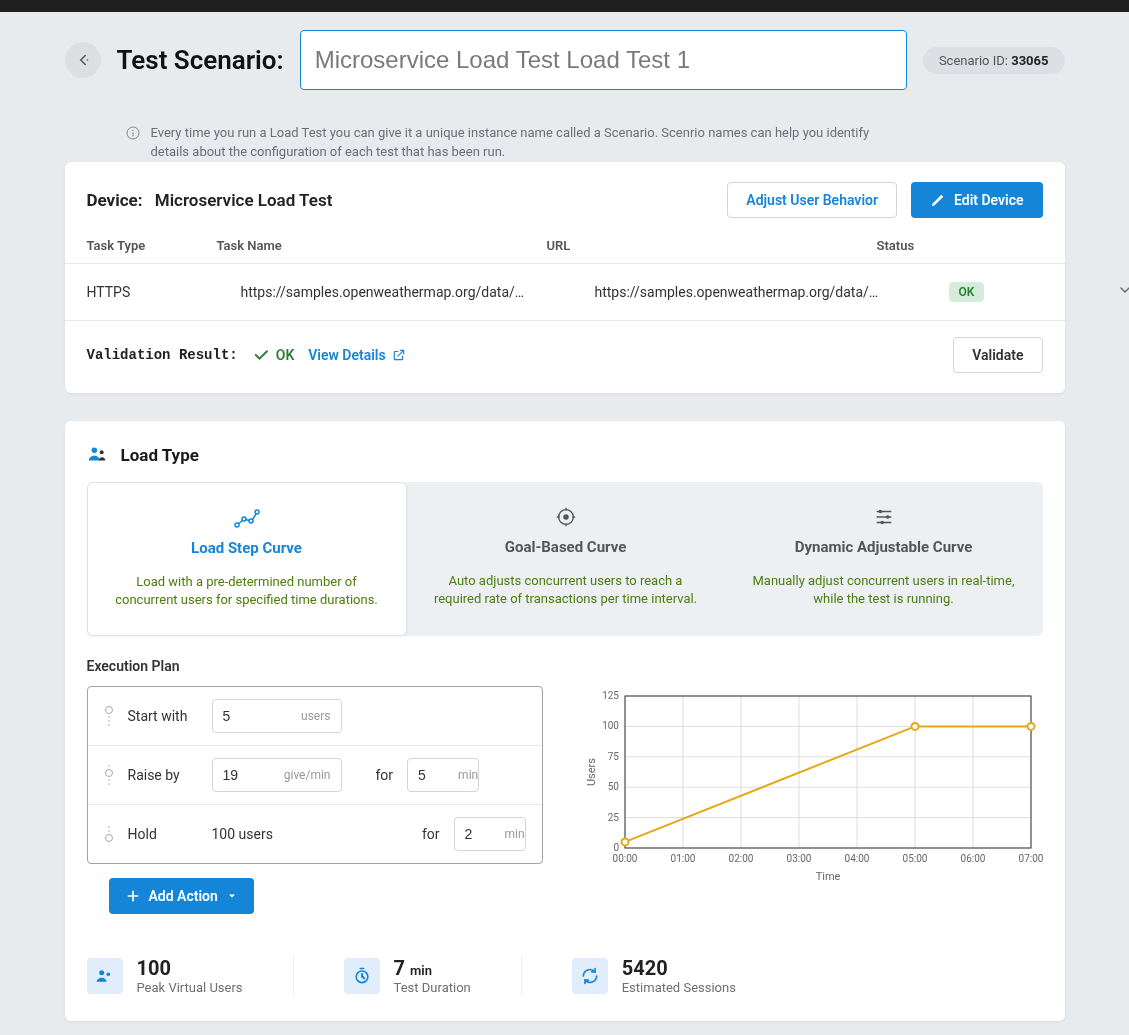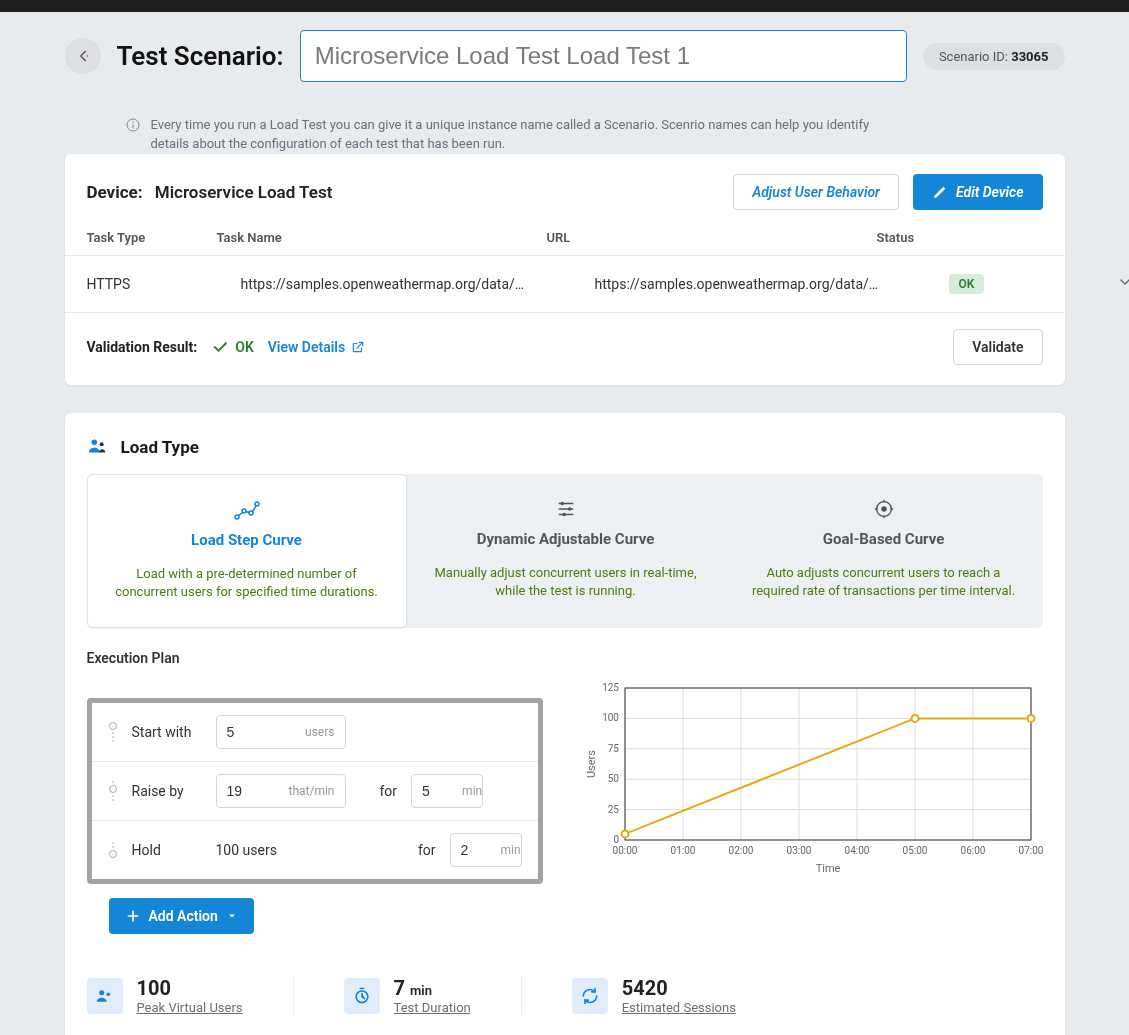--- a/index.html
+++ b/index.html
@@ -2,79 +2,79 @@
 <html><head>
 <meta charset="utf-8">
 <style>
 * { box-sizing: border-box; margin: 0; padding: 0; }
 body { font-family: -apple-system, BlinkMacSystemFont, "Segoe UI", Roboto, Helvetica, Arial, sans-serif; background: #e8ebee; color: #1a1a1a; font-size: 14px; }
 .topbar { height: 12px; background: #1f1f1f; }
 .container { width: 1000px; margin: 0 auto; padding: 18px 0 40px; }
 .header-row { display: flex; align-items: center; gap: 16px; margin-bottom: 34px; }
 .back-btn { width: 36px; height: 36px; border-radius: 50%; background: #dddfe2; display: flex; align-items: center; justify-content: center; cursor: pointer; }
 .page-title { font-size: 26px; font-weight: 600; color: #111; white-space: nowrap; }
-.scenario-input { flex: 1; height: 52px; border: 1px solid #1585d8; border-radius: 4px; padding: 0 14px; font-size: 24px; color: #7a7a7a; background: #fff; outline: none; }
+.scenario-input { flex: 1; height: 60px; border: 1px solid #1585d8; border-radius: 4px; padding: 0 14px; font-size: 24px; color: #7a7a7a; background: #fff; outline: none; }
 .scenario-id-chip { background: #dcdfe3; border-radius: 16px; padding: 6px 16px; font-size: 13px; color: #555; white-space: nowrap; }
 .scenario-id-chip b { color: #222; font-weight: 700; }
 .info-row { display: flex; gap: 10px; padding-left: 60px; color: #6b6f76; font-size: 13px; line-height: 1.45; max-width: 820px; }
 .info-icon { flex-shrink: 0; margin-top: 1px; color: #888; }
 .card { background: #fff; border-radius: 6px; box-shadow: 0 1px 3px rgba(0,0,0,.07); margin-bottom: 28px; }
 .device-head { display: flex; align-items: center; justify-content: space-between; padding: 20px 22px 10px; gap: 18px; }
 .device-title { font-size: 17px; font-weight: 700; color: #222; }
 .device-title .devname { font-weight: 600; margin-left: 8px; }
-.btn-row { display: flex; gap: 14px; font-style: italic; }
+.btn-row { display: flex; gap: 14px; }
 .btn { display: flex; align-items: center; gap: 8px; padding: 9px 18px; border-radius: 4px; font-size: 14px; font-weight: 600; cursor: pointer; border: 1px solid transparent; }
 .btn-outline { background: #fff; color: #1585d8; border-color: #d0d6dc; }
 .btn-primary { background: #1585d8; color: #fff; }
 .btn-white { background: #fff; color: #333; border-color: #d0d6dc; }
 .tbl-head, .tbl-row { display: grid; grid-template-columns: 130px 330px 330px 120px 40px; padding: 10px 22px; align-items: center; }
 .tbl-head { color: #555; font-weight: 600; font-size: 13px; }
 .tbl-row { border-top: 1px solid #e6e8eb; border-bottom: 1px solid #e6e8eb; padding-top: 18px; padding-bottom: 18px; font-size: 14px; color: #333; gap: 24px; }
 .truncate { white-space: nowrap; overflow: hidden; text-overflow: ellipsis; }
 .status-chip { display: inline-block; background: #d4edda; color: #2e7d32; font-weight: 600; font-size: 12px; padding: 3px 10px; border-radius: 4px; }
 .chevron { color: #666; cursor: pointer; text-align: right; }
 .validation-row { display: flex; align-items: center; justify-content: space-between; padding: 16px 22px 20px; }
 .val-left { display: flex; align-items: center; gap: 14px; font-size: 14px; }
-.val-left .lbl { font-weight: 700; color: #222; }
+.val-left .lbl { font-weight: 700; color: #222; font-family: Liberation Mono, monospace; }
 .val-ok { color: #2e7d32; font-weight: 600; display: flex; align-items: center; gap: 6px; }
 .link { color: #1585d8; font-weight: 600; display: flex; align-items: center; gap: 6px; cursor: pointer; }
 .loadtype-head { display: flex; align-items: center; gap: 12px; padding: 22px 22px 14px; }
 .loadtype-head .icon { color: #1585d8; }
 .loadtype-head .ttl { font-size: 17px; font-weight: 700; }
 .curve-row { display: flex; gap: 0; margin: 0 22px; background: #edf0f2; border-radius: 6px; }
 .curve-card { flex: 1; padding: 24px 20px 26px; text-align: center; border-radius: 6px; cursor: pointer; }
 .curve-card.active { background: #fff; border: 1px solid #e0e3e6; box-shadow: 0 1px 2px rgba(0,0,0,.05); }
 .curve-card .ci { display: block; margin: 0 auto 10px; height: 22px; color: #555; }
 .curve-card.active .ci { color: #1585d8; }
 .curve-card .ct { font-size: 15px; font-weight: 700; margin-bottom: 16px; color: #555; }
 .curve-card.active .ct { color: #1585d8; }
 .curve-card .cd { font-size: 13px; color: #4d7c0f; line-height: 1.4; }
 .exec-title { padding: 22px 22px 12px; font-size: 14px; font-weight: 600; color: #333; }
 .exec-wrap { display: flex; gap: 40px; padding: 0 22px 20px; align-items: flex-start; }
-.exec-form { flex: 1; border: 5px solid #a3a3a3; border-radius: 4px; margin-top: 20px; }
+.exec-form { flex: 1; border: 1px solid #a3a3a3; border-radius: 4px; }
 .exec-row { display: flex; align-items: center; gap: 14px; padding: 12px 16px; border-bottom: 1px solid #e6e8eb; }
 .exec-row:last-child { border-bottom: none; }
 .exec-row .rail { width: 10px; display:flex; flex-direction:column; align-items:center; gap:2px; }
 .rail .dot { width:8px; height:8px; border:1.5px solid #aaa; border-radius:50%; }
 .rail .d { width:2px; height:2px; background:#ccc; border-radius:50%; }
 .exec-row .lbl { width: 70px; font-size: 14px; color: #333; }
 .num-in { width: 130px; height: 34px; border: 1px solid #d0d6dc; border-radius: 4px; display: flex; align-items: center; padding: 0 10px; justify-content: space-between; background:#fff; }
 .num-in input { border:none; outline:none; width:40px; font-size:14px; color:#333; }
 .num-in .unit { color:#999; font-size:12px; }
 .num-in.sm { width: 72px; }
 .static { font-size: 14px; color: #333; }
 .for { font-size: 14px; color: #333; margin-left: 20px; }
 .add-action { margin: 14px 22px 22px; display: inline-flex; align-items: center; gap: 8px; background: #1585d8; color: #fff; padding: 10px 16px; border-radius: 4px; font-weight: 600; font-size: 14px; cursor: pointer; }
 .stats-row { display: flex; gap: 0; padding: 0 22px 26px; }
 .stat { display: flex; align-items: center; gap: 14px; padding-right: 50px; margin-right: 50px; border-right: 1px solid #eceff1; }
 .stat:last-child { border-right: none; }
 .stat .ic { width: 36px; height: 36px; background: #e2edfb; border-radius: 4px; display: flex; align-items: center; justify-content: center; color: #1585d8; }
 .stat .num { font-size: 20px; font-weight: 700; color: #222; }
 .stat .num small { font-size: 13px; font-weight: 600; }
-.stat .sub { font-size: 13px; color: #6b6f76; text-decoration: underline; }
+.stat .sub { font-size: 13px; color: #6b6f76; }
 .chart-box { width: 460px; }
 svg text { font-size: 10px; fill: #666; }
 </style>
 </head>
 <body>
 <div class="topbar"></div>
 
 <div class="container">
 
   <div class="header-row">
@@ -181,36 +181,36 @@
             <circle cx="11" cy="12" r="2" fill="none" stroke="currentColor" stroke-width="1.5"></circle>
             <circle cx="18" cy="14" r="2" fill="none" stroke="currentColor" stroke-width="1.5"></circle>
             <circle cx="24" cy="5" r="2" fill="none" stroke="currentColor" stroke-width="1.5"></circle>
             <path d="M5.5 16.5l4-3M12.5 12.5l4 1M19.5 12.5l3.5-5.5" stroke="currentColor" stroke-width="1.5"></path>
           </svg>
         <div class="ct">Load Step Curve</div>
         <div class="cd">Load with a pre-determined number of concurrent users for specified time durations.</div>
       </div>
       <div class="curve-card">
         <svg class="ci" width="24" height="22" viewBox="0 0 24 24">
+            <circle cx="12" cy="12" r="8" fill="none" stroke="currentColor" stroke-width="1.5"></circle>
+            <circle cx="12" cy="12" r="3" fill="currentColor"></circle>
+            <path d="M12 2v3M12 19v3M2 12h3M19 12h3" stroke="currentColor" stroke-width="1.5"></path>
+          </svg>
+        <div class="ct">Goal-Based Curve</div>
+        <div class="cd">Auto adjusts concurrent users to reach a required rate of transactions per time interval.</div>
+      </div>
+      <div class="curve-card">
+        <svg class="ci" width="24" height="22" viewBox="0 0 24 24">
             <path d="M4 6h16M4 12h16M4 18h16" stroke="currentColor" stroke-width="1.5"></path>
             <circle cx="8" cy="6" r="2" fill="currentColor"></circle>
             <circle cx="16" cy="12" r="2" fill="currentColor"></circle>
             <circle cx="10" cy="18" r="2" fill="currentColor"></circle>
           </svg>
         <div class="ct">Dynamic Adjustable Curve</div>
         <div class="cd">Manually adjust concurrent users in real-time, while the test is running.</div>
-      </div>
-      <div class="curve-card">
-        <svg class="ci" width="24" height="22" viewBox="0 0 24 24">
-            <circle cx="12" cy="12" r="8" fill="none" stroke="currentColor" stroke-width="1.5"></circle>
-            <circle cx="12" cy="12" r="3" fill="currentColor"></circle>
-            <path d="M12 2v3M12 19v3M2 12h3M19 12h3" stroke="currentColor" stroke-width="1.5"></path>
-          </svg>
-        <div class="ct">Goal-Based Curve</div>
-        <div class="cd">Auto adjusts concurrent users to reach a required rate of transactions per time interval.</div>
       </div>
     </div>
 
     <div class="exec-title">Execution Plan</div>
 
     <div class="exec-wrap">
       <div style="flex:1">
         <div class="exec-form">
           <div class="exec-row">
             <div class="rail">
@@ -228,21 +228,21 @@
           <div class="exec-row">
             <div class="rail">
                 <div class="d"></div>
                 <div class="dot"></div>
                 <div class="d"></div>
                 <div class="d"></div>
               </div>
             <div class="lbl">Raise by</div>
             <div class="num-in">
               <input value="19" style="">
-              <span class="unit">that/min</span>
+              <span class="unit">give/min</span>
             </div>
             <div class="for">for</div>
             <div class="num-in sm">
               <input value="5" style="">
               <span class="unit">min</span>
             </div>
           </div>
           <div class="exec-row">
             <div class="rail">
                 <div class="d"></div>

